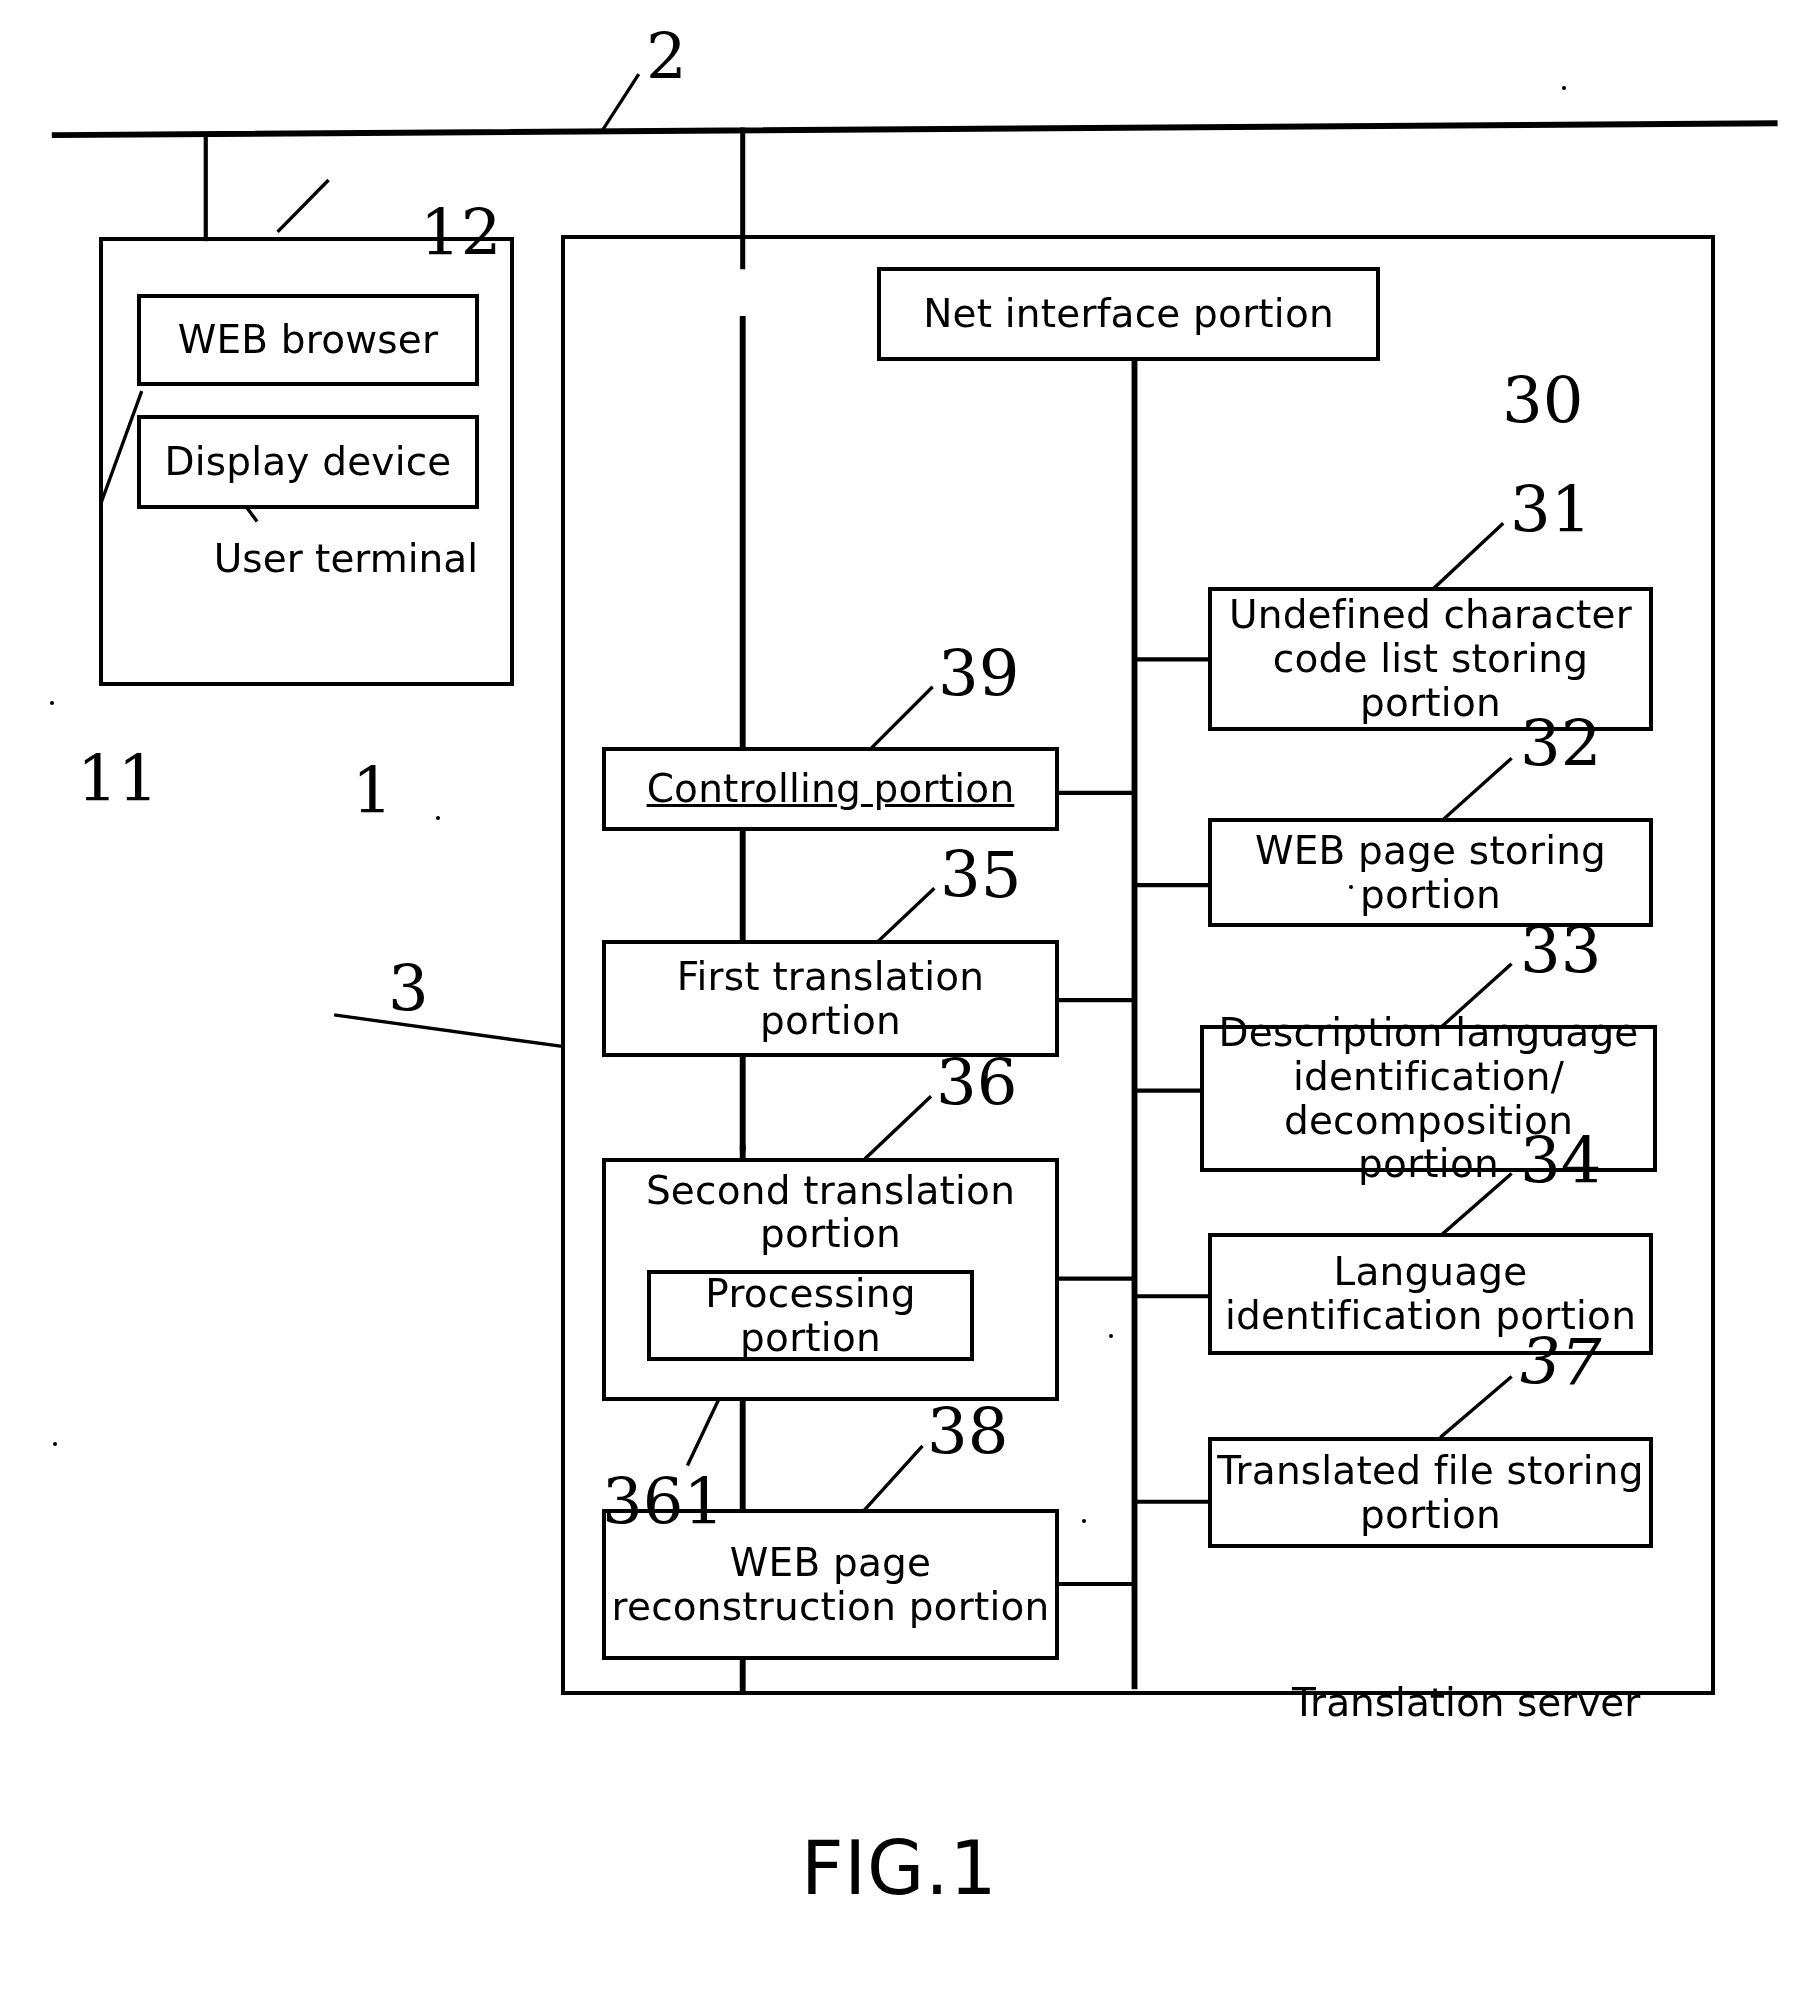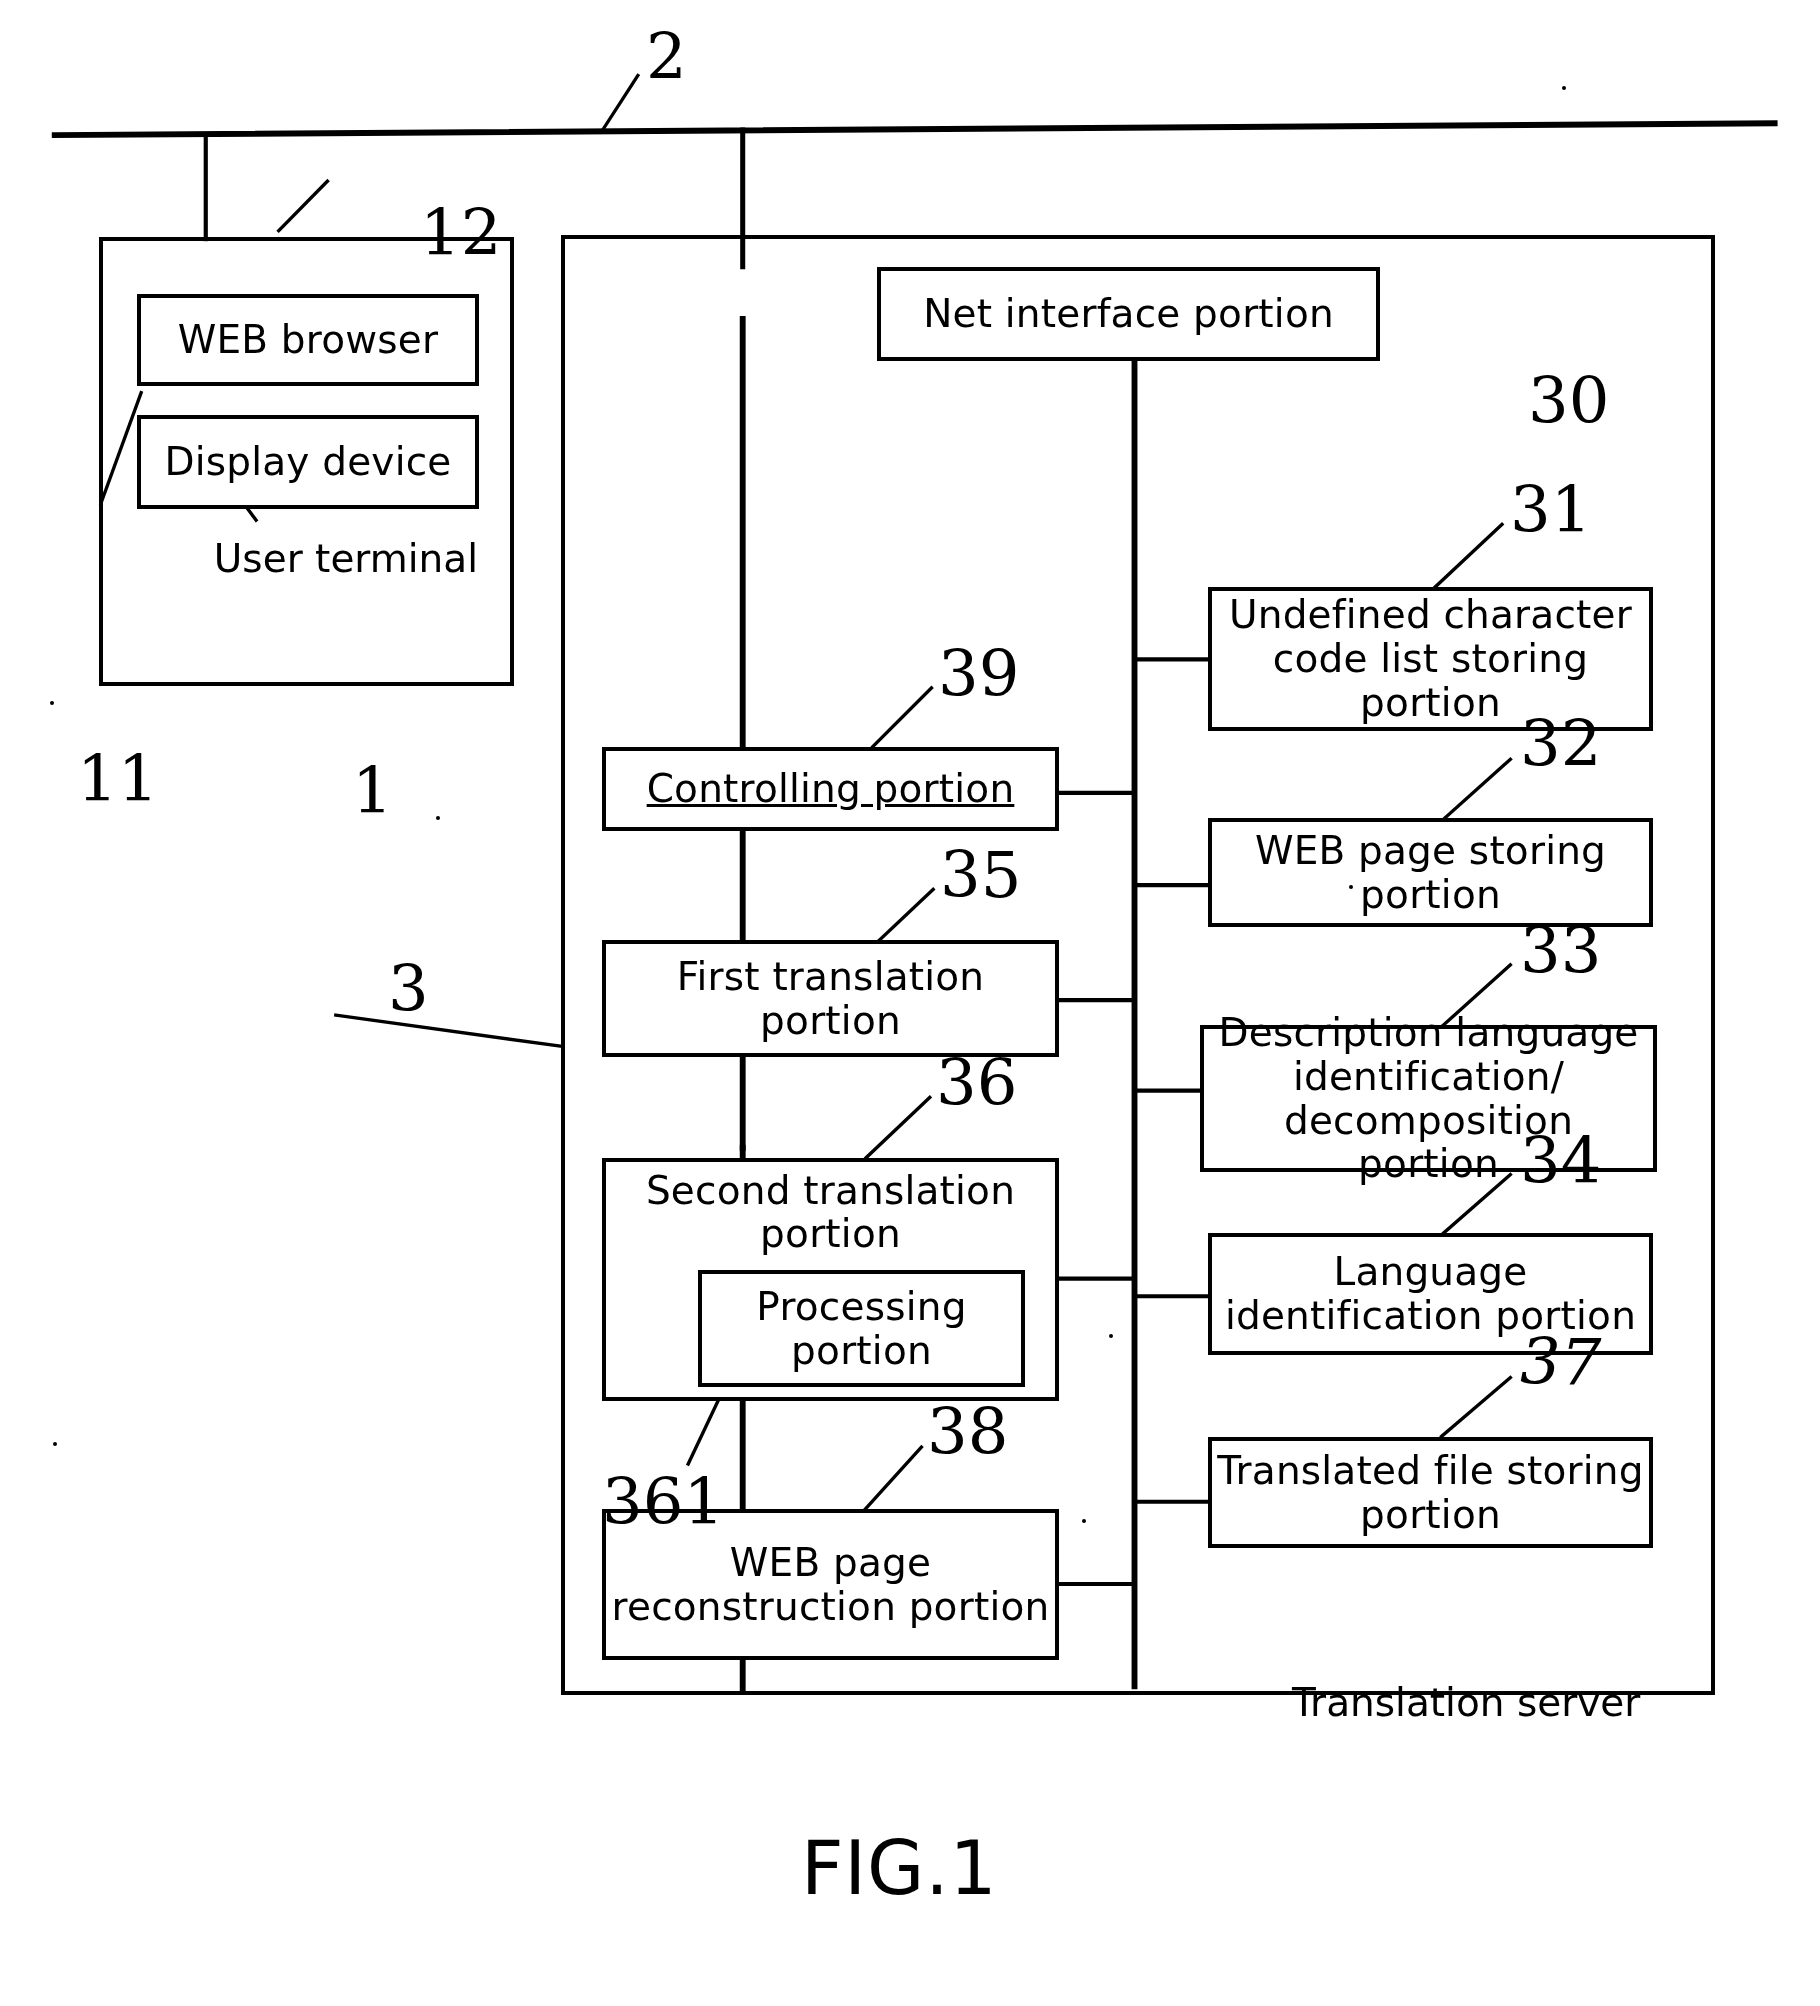--- a/index.html
+++ b/index.html
@@ -155,21 +155,21 @@
   </div>
 
   <div class="node-box" style="left:602px; top:940px; width:457px; height:117px;">
     <span>First translation portion</span>
   </div>
 
   <div class="node-box outer" style="left:602px; top:1158px; width:457px; height:243px; flex-direction:column; align-items:center; justify-content:flex-start; padding-top:6.7px;">
     <span style="display:block;">Second translation portion</span>
   </div>
 
-  <div class="node-box" style="left:698px; top:1270px; width:327px; height:117px;">
+  <div class="node-box" style="left:647px; top:1270px; width:327px; height:91px;">
     <span>Processing portion</span>
   </div>
 
   <div class="node-box" style="left:602px; top:1509px; width:457px; height:151px;">
     <span>WEB page reconstruction portion</span>
   </div>
 
   <div class="node-box" style="left:1208px; top:587px; width:445px; height:144px;">
     <span>Undefined character code list storing portion</span>
   </div>
@@ -195,21 +195,21 @@
   <div class="ref-num" style="left:646px; top:25px;">2</div>
 
   <div class="ref-num" style="left:420px; top:201px;">12</div>
 
   <div class="ref-num" style="left:77px; top:747px;">11</div>
 
   <div class="ref-num" style="left:352px; top:759px;">1</div>
 
   <div class="ref-num" style="left:388px; top:957px;">3</div>
 
-  <div class="ref-num" style="left:1502px; top:369px;margin-left:26px;">30</div>
+  <div class="ref-num" style="left:1502px; top:369px;">30</div>
 
   <div class="ref-num" style="left:1510px; top:478px;">31</div>
 
   <div class="ref-num" style="left:1520px; top:712px;">32</div>
 
   <div class="ref-num" style="left:1520px; top:919px;">33</div>
 
   <div class="ref-num" style="left:1520px; top:1129px;">34</div>
 
   <div class="ref-num" style="left:1520px; top:1330px;font-style:italic;">37</div>

